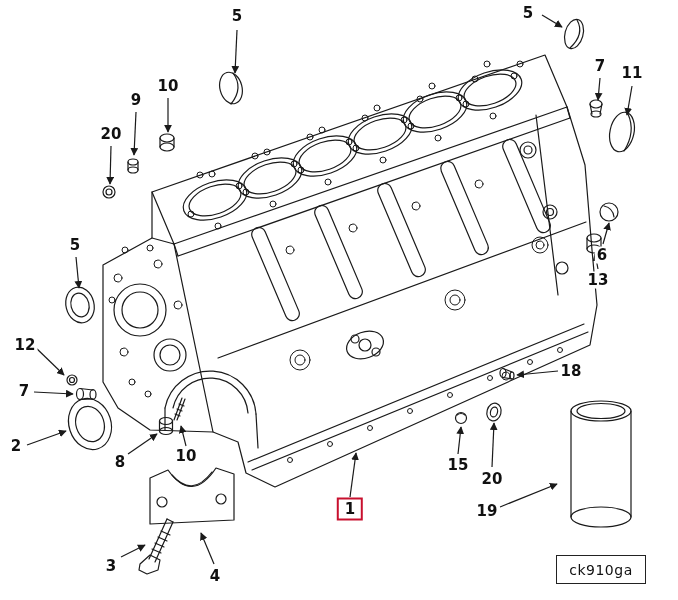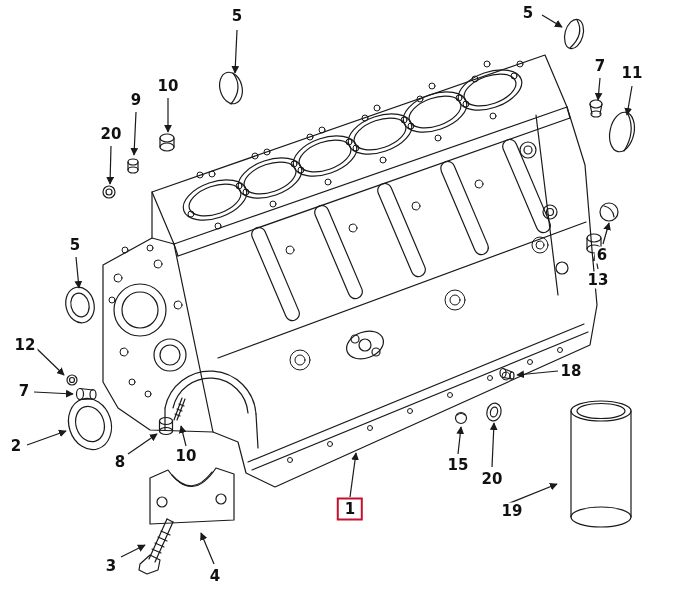--- a/index.html
+++ b/index.html
@@ -296,15 +296,16 @@
   <span class="callout" style="left:120px;top:462px">8</span>
   <span class="callout" style="left:186px;top:456px">10</span>
   <span class="callout" style="left:111px;top:566px">3</span>
   <span class="callout" style="left:215px;top:576px">4</span>
   <span class="callout selected" style="left: 350px; top: 509px; border-color: rgb(200, 16, 46);">1</span>
   <span class="callout" style="left:458px;top:465px">15</span>
   <span class="callout" style="left:492px;top:479px">20</span>
   <span class="callout" style="left:602px;top:255px">6</span>
   <span class="callout" style="left:598px;top:280px">13</span>
   <span class="callout" style="left:571px;top:371px">18</span>
-  <span class="callout" style="left:512px;top:511px">19</span>
-
+  <span class="callout" style="left:487px;top:511px">19</span>
+
+  <div class="code-box">ck910ga</div>
 </div>
 
 </body></html>

